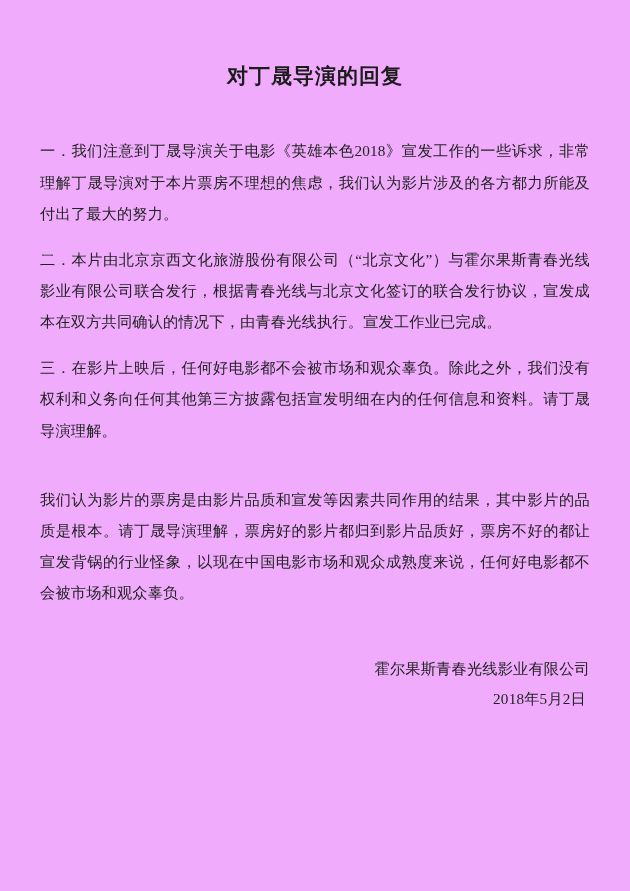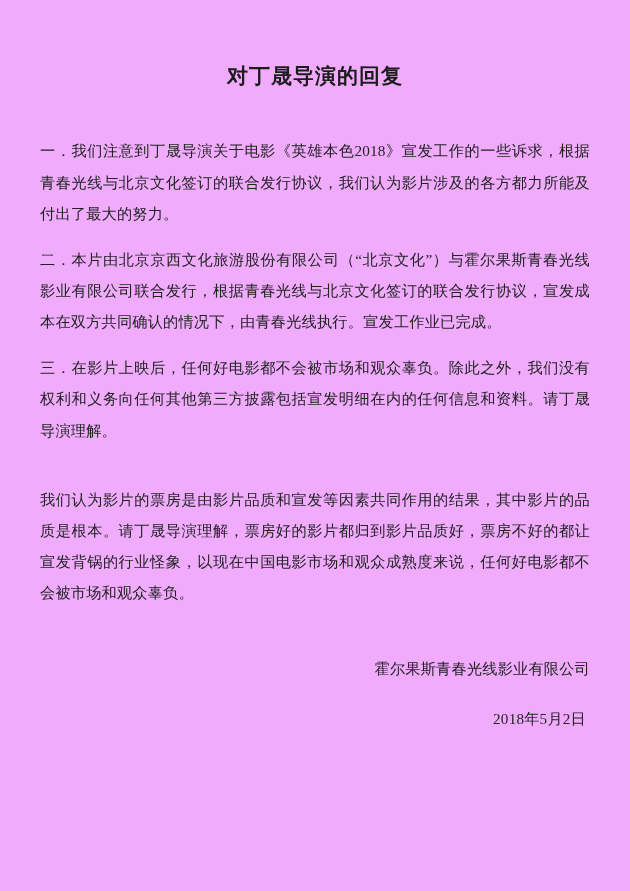--- a/index.html
+++ b/index.html
@@ -53,35 +53,34 @@
   .signature {
     margin-top: 46px;
     text-align: right;
     font-size: 15.2px;
     line-height: 1.95;
     color: #232323;
     letter-spacing: 0.2px;
   }
   .signature .line {
     display: block;
-    margin-top: 20px;
   }
   .signature .date {
     padding-right: 4px;
   }
 </style>
 </head>
 <body>
 
 <div class="page">
 
   <h1 class="doc-title">对丁晟导演的回复</h1>
 
   <div class="body-block">
-    <p class="para first">一．我们注意到丁晟导演关于电影《英雄本色2018》宣发工作的一些诉求，根据青春光线与北京文化签订的联合发行协议，我们认为影片涉及的各方都力所能及付出了最大的努力。</p>
+    <p class="para first">一．我们注意到丁晟导演关于电影《英雄本色2018》宣发工作的一些诉求，非常理解丁晟导演对于本片票房不理想的焦虑，我们认为影片涉及的各方都力所能及付出了最大的努力。</p>
     <p class="para">二．本片由北京京西文化旅游股份有限公司（“北京文化”）与霍尔果斯青春光线影业有限公司联合发行，根据青春光线与北京文化签订的联合发行协议，宣发成本在双方共同确认的情况下，由青春光线执行。宣发工作业已完成。</p>
     <p class="para">三．在影片上映后，任何好电影都不会被市场和观众辜负。除此之外，我们没有权利和义务向任何其他第三方披露包括宣发明细在内的任何信息和资料。请丁晟导演理解。</p>
     <p class="para gap-para">我们认为影片的票房是由影片品质和宣发等因素共同作用的结果，其中影片的品质是根本。请丁晟导演理解，票房好的影片都归到影片品质好，票房不好的都让宣发背锅的行业怪象，以现在中国电影市场和观众成熟度来说，任何好电影都不会被市场和观众辜负。</p>
   </div>
 
   <div class="signature">
     <span class="line company">霍尔果斯青春光线影业有限公司</span>
     <span class="line date">2018年5月2日</span>
   </div>
 

